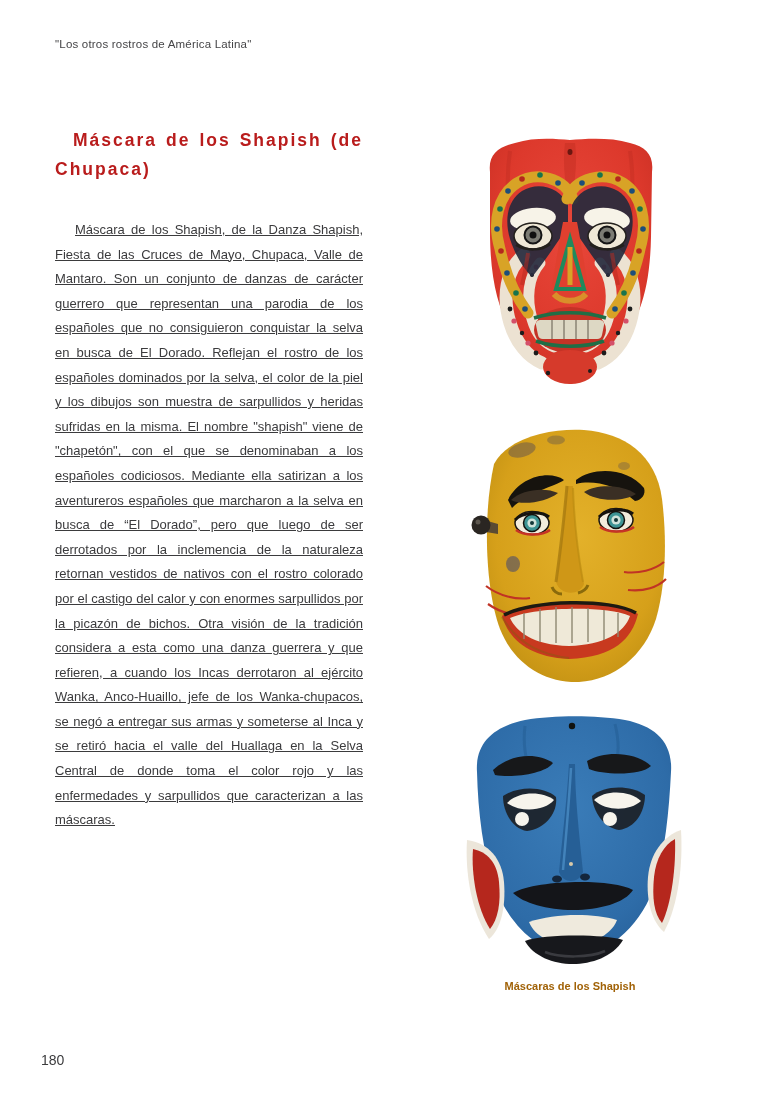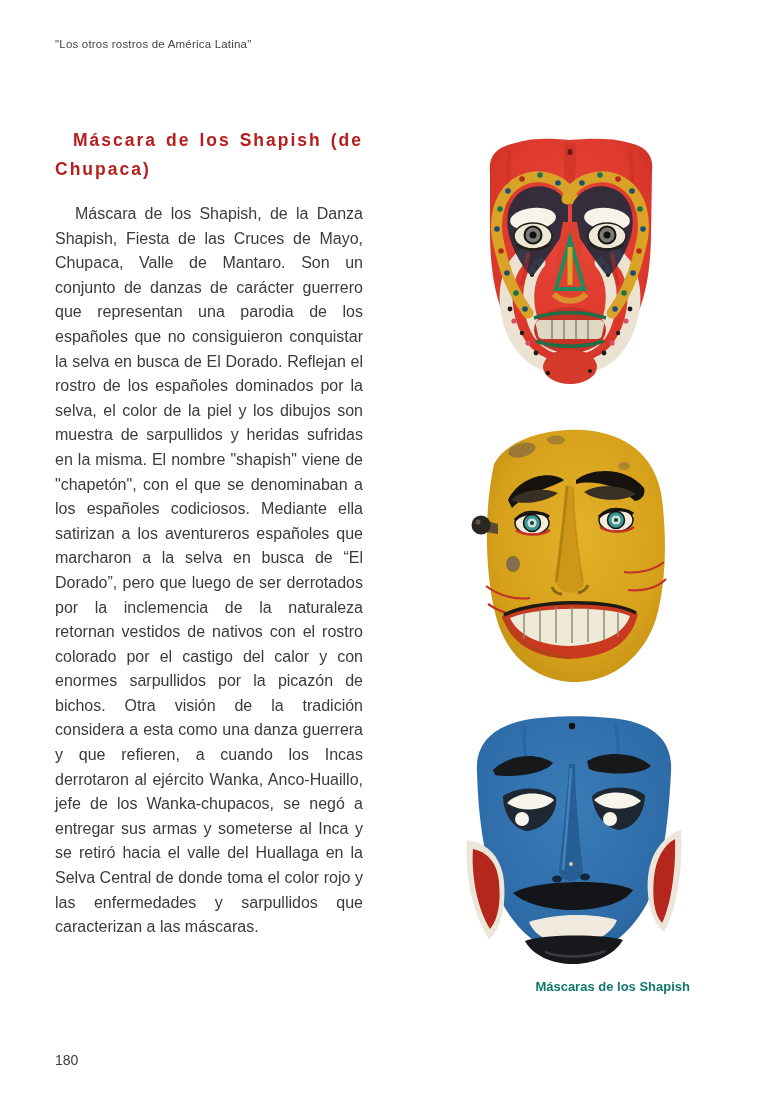--- a/index.html
+++ b/index.html
@@ -9,34 +9,34 @@
   }
   .header-quote{
     position:absolute;left:55px;top:38px;font-size:11.5px;letter-spacing:.2px;color:#454547;
   }
   .text-col{position:absolute;left:55px;top:126px;width:308px;}
   .article-title{
     font-size:17.5px;font-weight:bold;line-height:29px;letter-spacing:2px;
     text-align:justify;color:#b91c1c;text-indent:18px;
   }
   .article-body{
-    margin-top:18px;font-size:16px;line-height:24.6px;text-align:justify;
-    text-indent:20px;color:#3b3b3d;
+    margin-top:34px;font-size:13px;line-height:24.6px;text-align:justify;
+    text-indent:20px;color:#3b3b3d;text-decoration:underline;
   }
   .mask{position:absolute;}
   .red-mask{left:470px;top:127px;}
   .yellow-mask{left:464px;top:424px;}
   .blue-mask{left:465px;top:712px;}
   .figure-caption{
-    position:absolute;left:450px;top:978px;width:240px;text-align:right;
-    font-size:13px;line-height:17px;color:#0f766e;
+    position:absolute;left:450px;top:978px;width:240px;text-align:center;
+    font-size:11px;line-height:17px;color:#a16207;
   }
   .figure-caption .cap-title{font-weight:bold;}
   .page-number{
-    position:absolute;left:55px;top:1052px;font-size:14px;color:#3b3b3d;
+    position:absolute;left:41px;top:1052px;font-size:14px;color:#3b3b3d;
   }
 </style>
 </head>
 <body>
 
 <div class="page">
 
   <div class="header-quote">"Los otros rostros de América Latina"</div>
 
   <div class="text-col">

